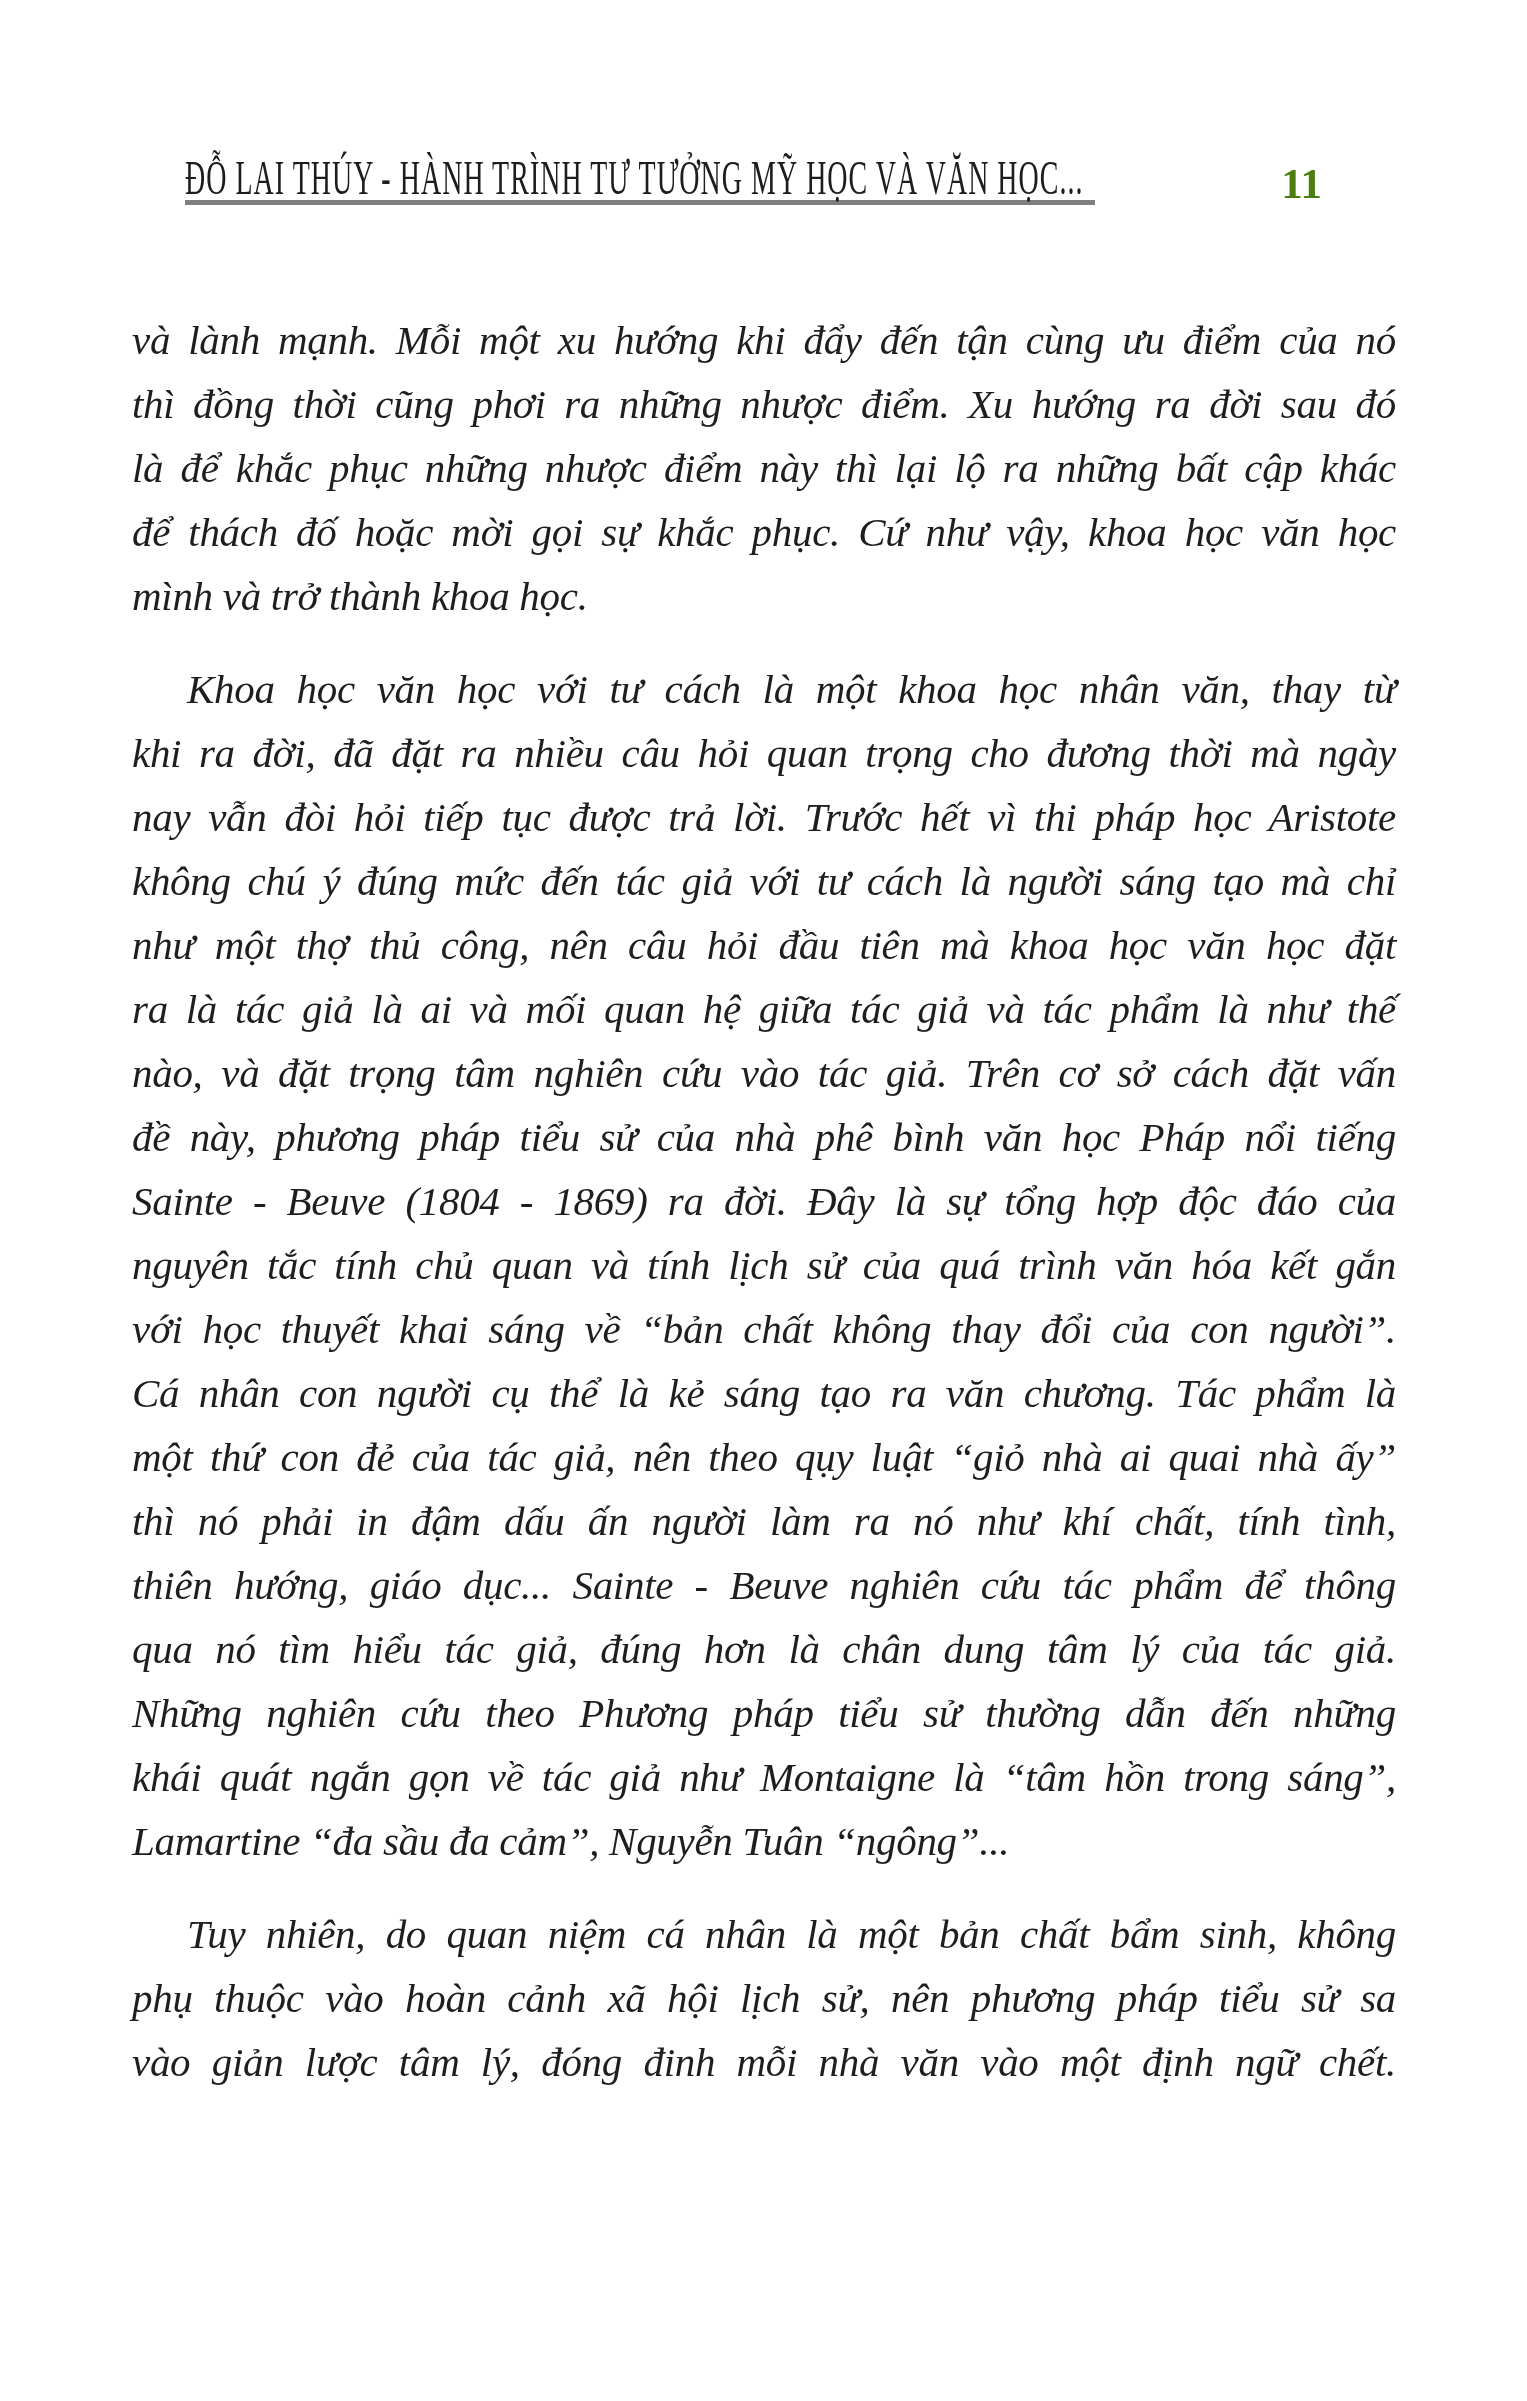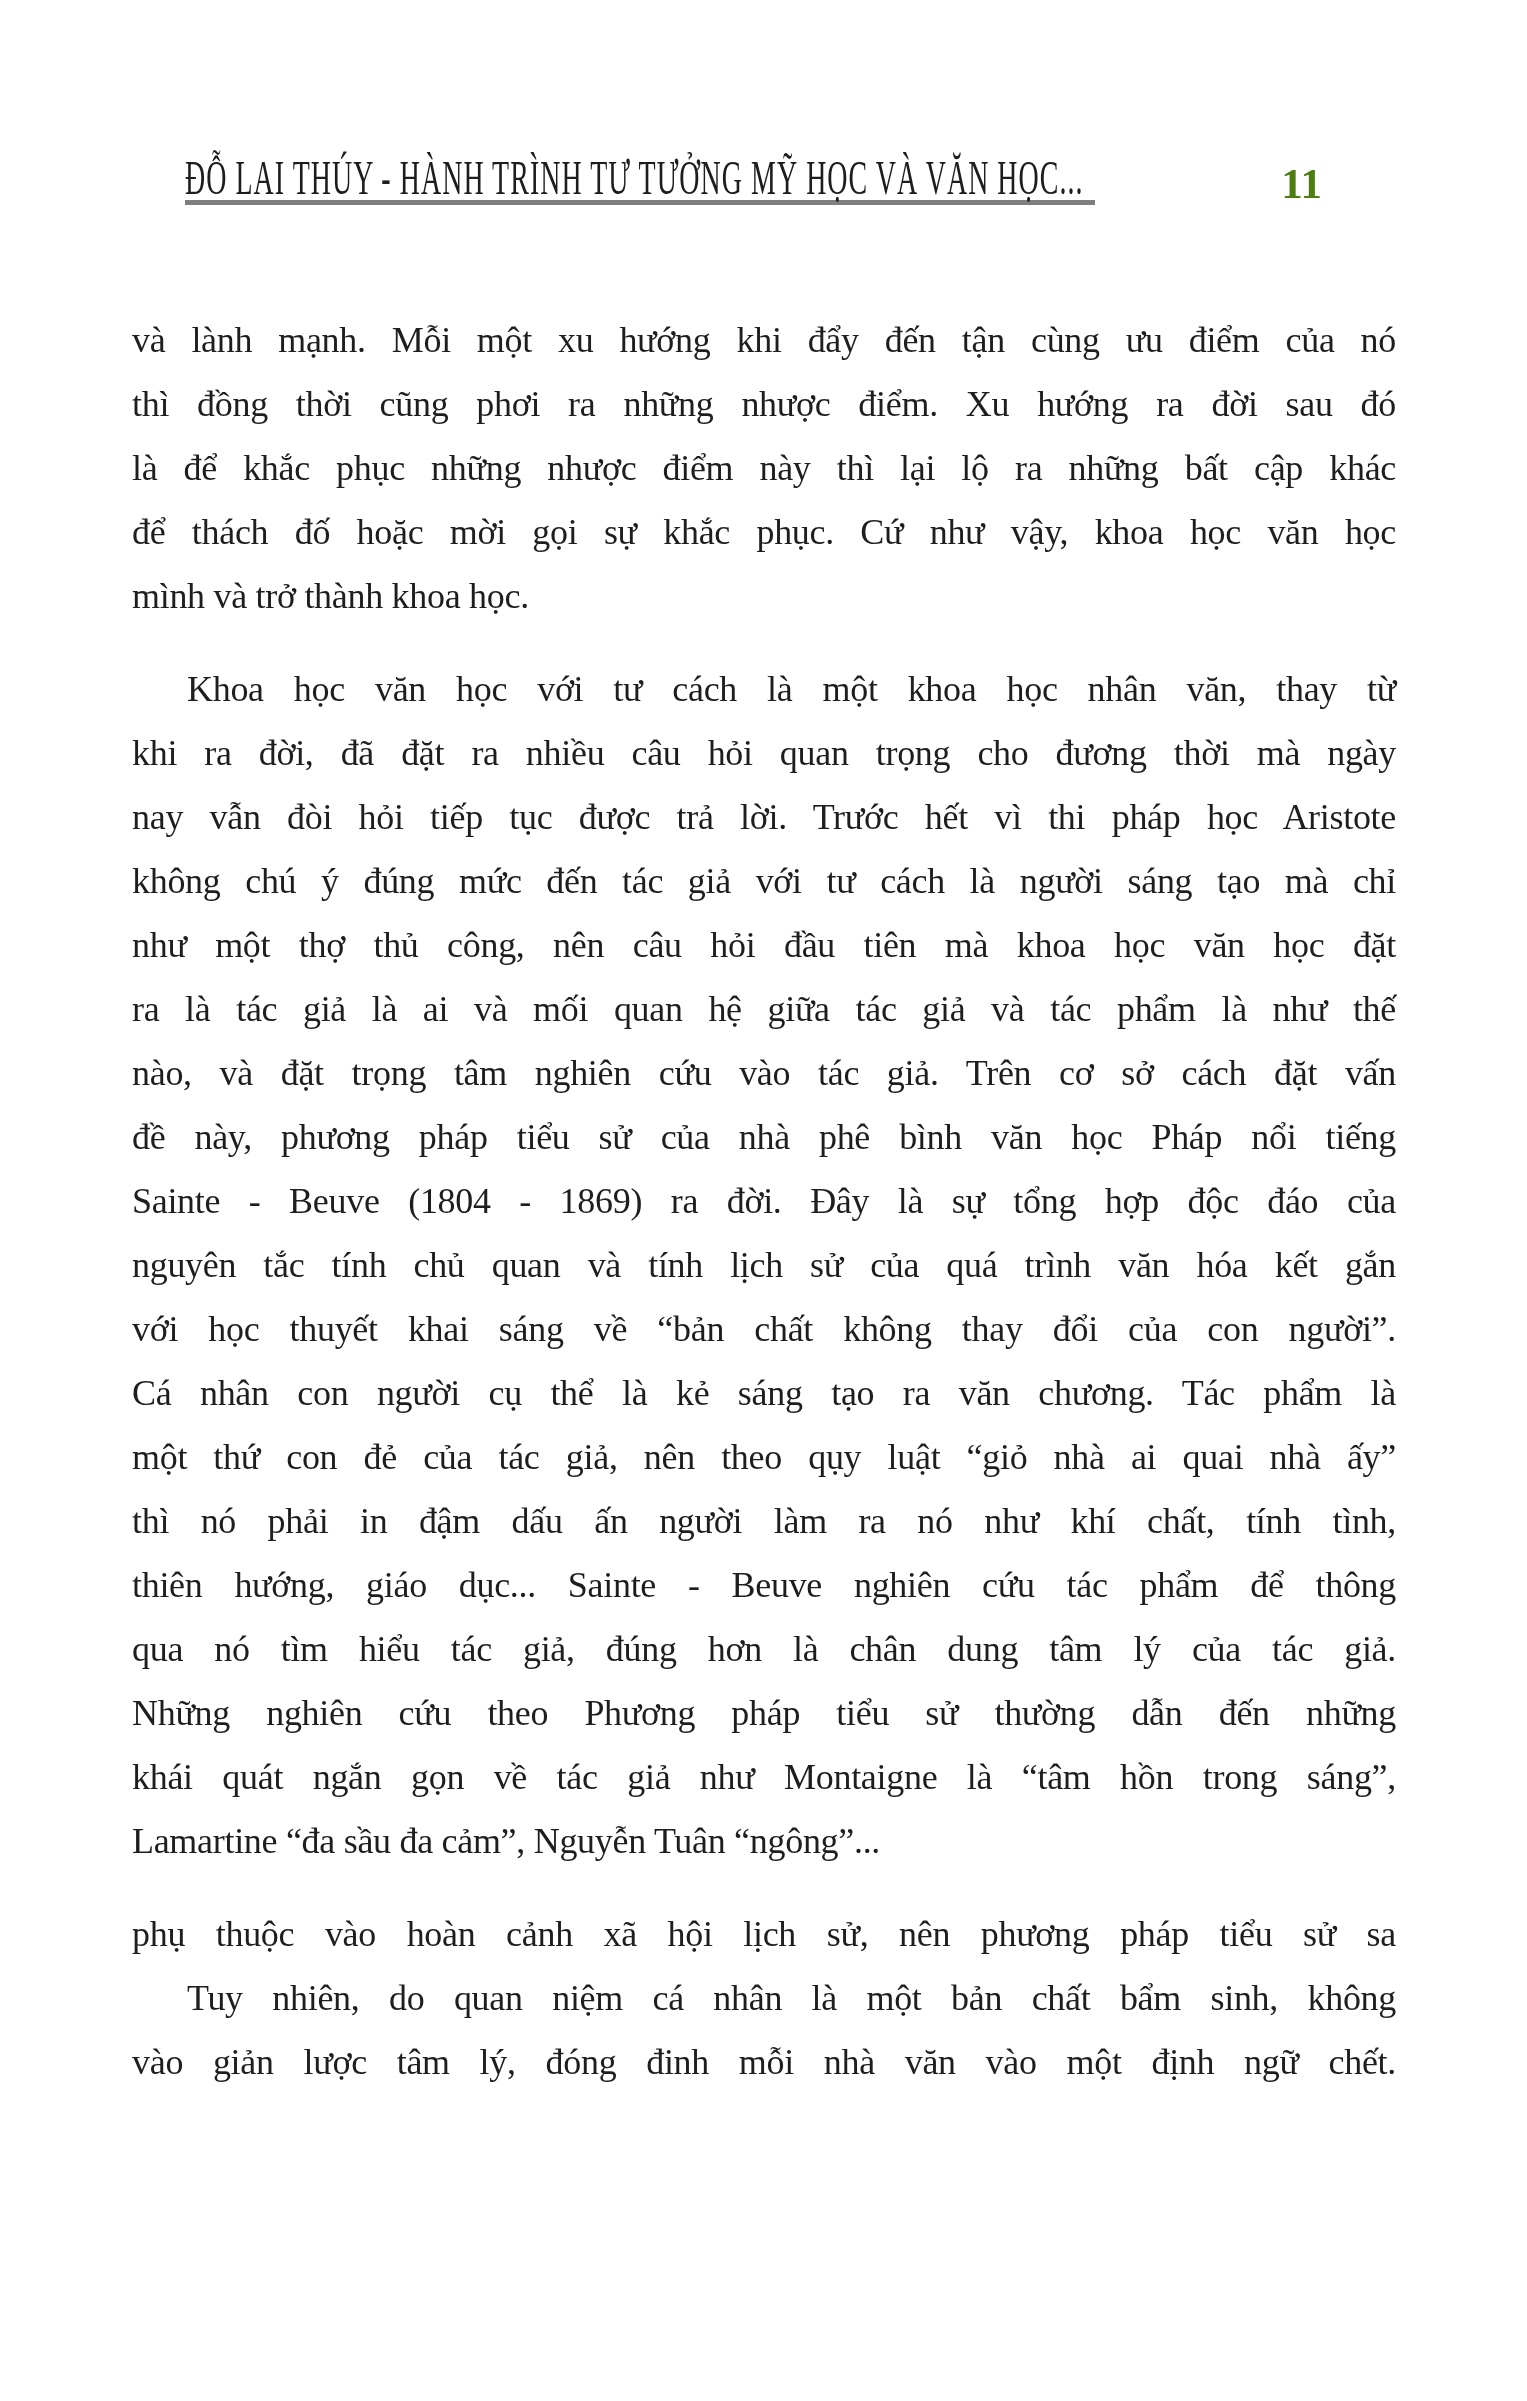--- a/index.html
+++ b/index.html
@@ -34,21 +34,22 @@
     position:absolute;right:74px;top:7.4px;
     font-size:43px;line-height:43px;font-weight:700;color:#4d7c0f;
   }
   .content{
     position:absolute;left:132px;top:308px;width:1264px;
     color:var(--text);
   }
   .para{margin:0 0 29px 0;}
   .para:last-child{margin-bottom:0;}
   .line{
-    font-size:36px;
+    font-style:italic;
+    font-size:41px;
     line-height:64px;
     letter-spacing:-0.3px;
     text-align:justify;
     text-align-last:justify;
     -moz-text-align-last:justify;
   }
   .line.indent{text-indent:55px;}
   .line.flush{text-align-last:left;-moz-text-align-last:left;}
 </style>
 </head>
@@ -85,19 +86,19 @@
         <div class="line">Cá nhân con người cụ thể là kẻ sáng tạo ra văn chương. Tác phẩm là</div>
         <div class="line">một thứ con đẻ của tác giả, nên theo qụy luật “giỏ nhà ai quai nhà ấy”</div>
         <div class="line">thì nó phải in đậm dấu ấn người làm ra nó như khí chất, tính tình,</div>
         <div class="line">thiên hướng, giáo dục... Sainte - Beuve nghiên cứu tác phẩm để thông</div>
         <div class="line">qua nó tìm hiểu tác giả, đúng hơn là chân dung tâm lý của tác giả.</div>
         <div class="line">Những nghiên cứu theo Phương pháp tiểu sử thường dẫn đến những</div>
         <div class="line">khái quát ngắn gọn về tác giả như Montaigne là “tâm hồn trong sáng”,</div>
         <div class="line flush">Lamartine “đa sầu đa cảm”, Nguyễn Tuân “ngông”...</div>
       </div>
       <div class="para">
+        <div class="line indent">Tuy nhiên, do quan niệm cá nhân là một bản chất bẩm sinh, không</div>
         <div class="line">phụ thuộc vào hoàn cảnh xã hội lịch sử, nên phương pháp tiểu sử sa</div>
-        <div class="line indent">Tuy nhiên, do quan niệm cá nhân là một bản chất bẩm sinh, không</div>
         <div class="line">vào giản lược tâm lý, đóng đinh mỗi nhà văn vào một định ngữ chết.</div>
       </div>
     </main>
 </div>
 
 
 </body></html>

